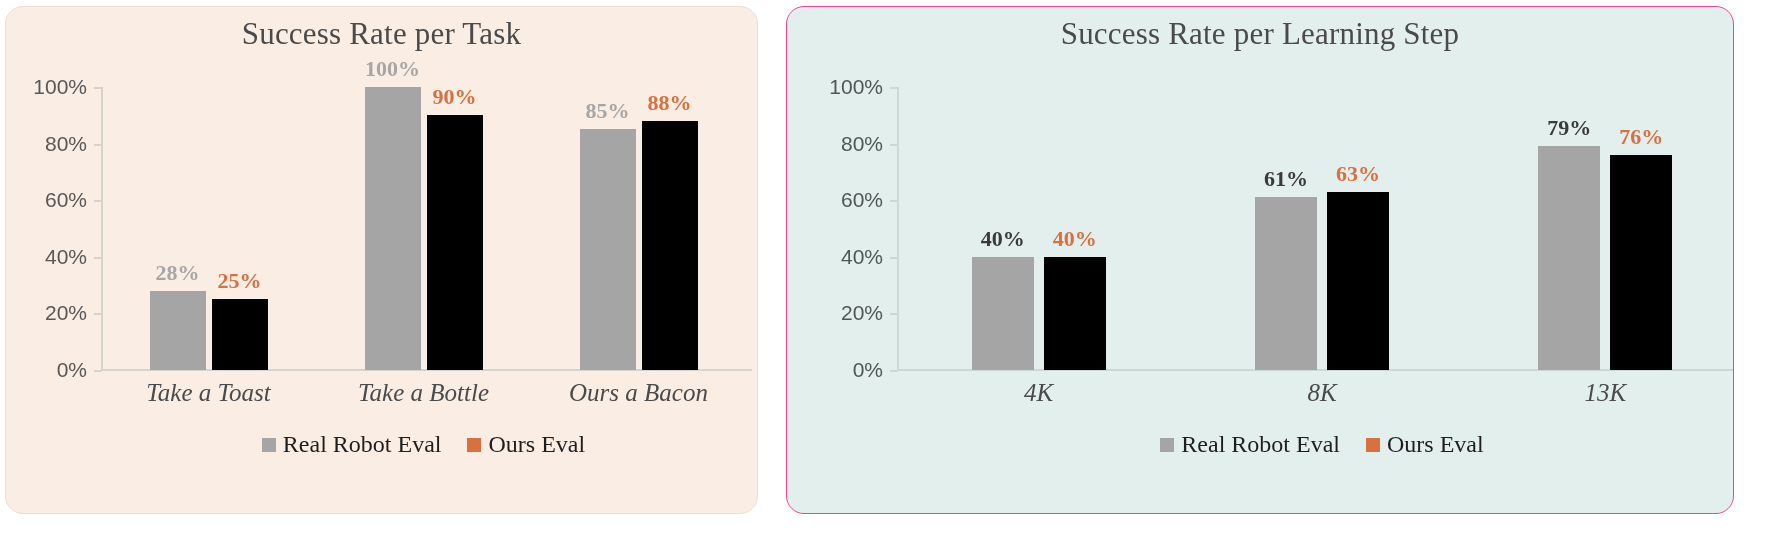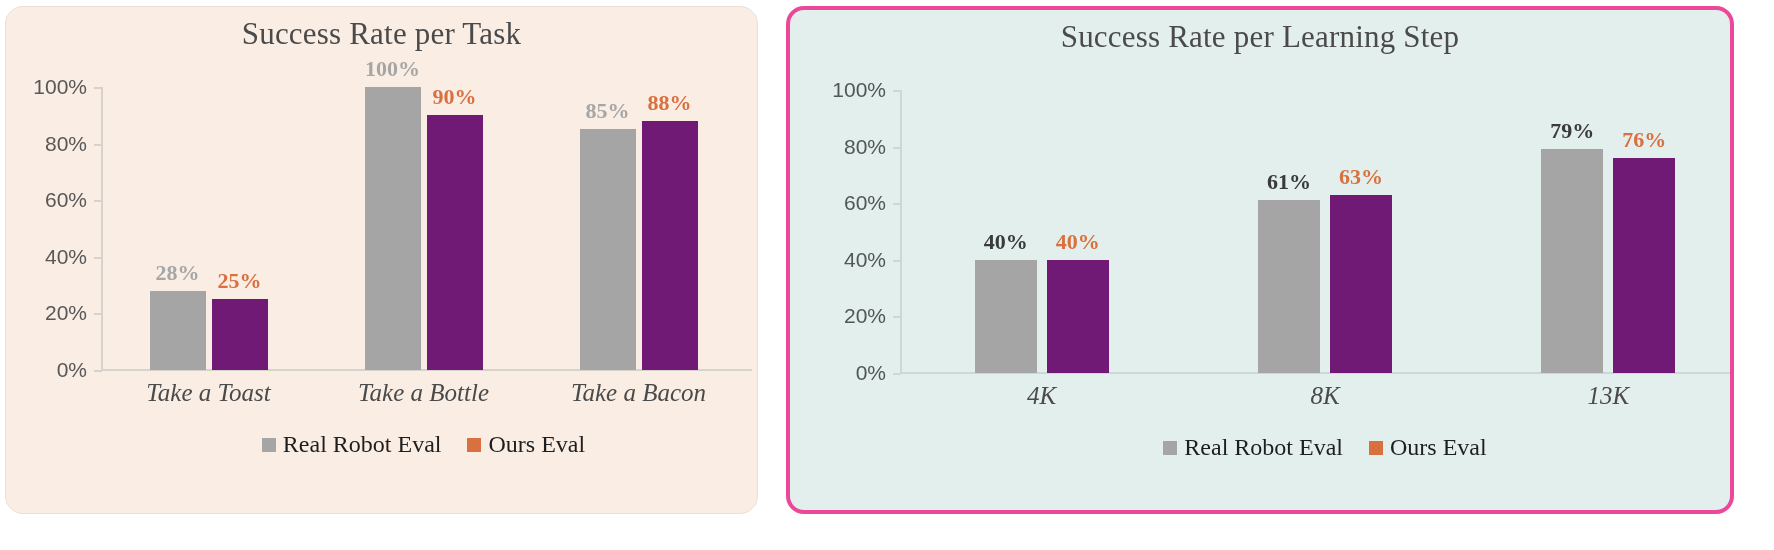--- a/index.html
+++ b/index.html
@@ -35,21 +35,21 @@
     height: 508px;
     background: #FAEDE4;
     border: 1px solid #EBDED6;
   }
   .panel-right {
     left: 786px;
     top: 6px;
     width: 948px;
     height: 508px;
     background: #E3EFEC;
-    border: 4px solid #ec4899;
+    border: 1px solid #ec4899;
   }
 
   .chart-title {
     position: absolute;
     left: 0;
     right: 0;
     top: 9px;
     text-align: center;
     font-family: "Liberation Serif", serif;
     font-size: 31px;
@@ -125,21 +125,21 @@
     position: relative;
     height: 100%;
     display: flex;
     align-items: flex-end;
   }
   .bar {
     width: 56px;
     position: relative;
   }
   .bar.gray   { background: #A5A5A5; }
-  .bar.orange { background: #701a75; }
+  .bar.orange { background: #000000; }
 
   .bar-label {
     position: absolute;
     left: 50%;
     transform: translateX(-50%);
     bottom: 100%;
     margin-bottom: 5px;
     font-family: "Liberation Serif", serif;
     font-weight: bold;
     font-size: 22px;
@@ -257,21 +257,21 @@
                 <span class="bar-label orange-lab">88%</span>
               </div>
             </div>
           </div>
         </div>
     </div>
 
     <div class="xlabels xlabels-left" id="xlabels-left">
         <div class="xlabel">Take a Toast</div>
         <div class="xlabel">Take a Bottle</div>
-        <div class="xlabel">Take a Bacon</div>
+        <div class="xlabel">Ours a Bacon</div>
       </div>
 
     <div class="legend legend-left">
       <div class="legend-item">
         <span class="swatch gray"></span>
         <span class="legend-text">Real Robot Eval</span>
       </div>
       <div class="legend-item">
         <span class="swatch orange"></span>
         <span class="legend-text">Ours Eval</span>

